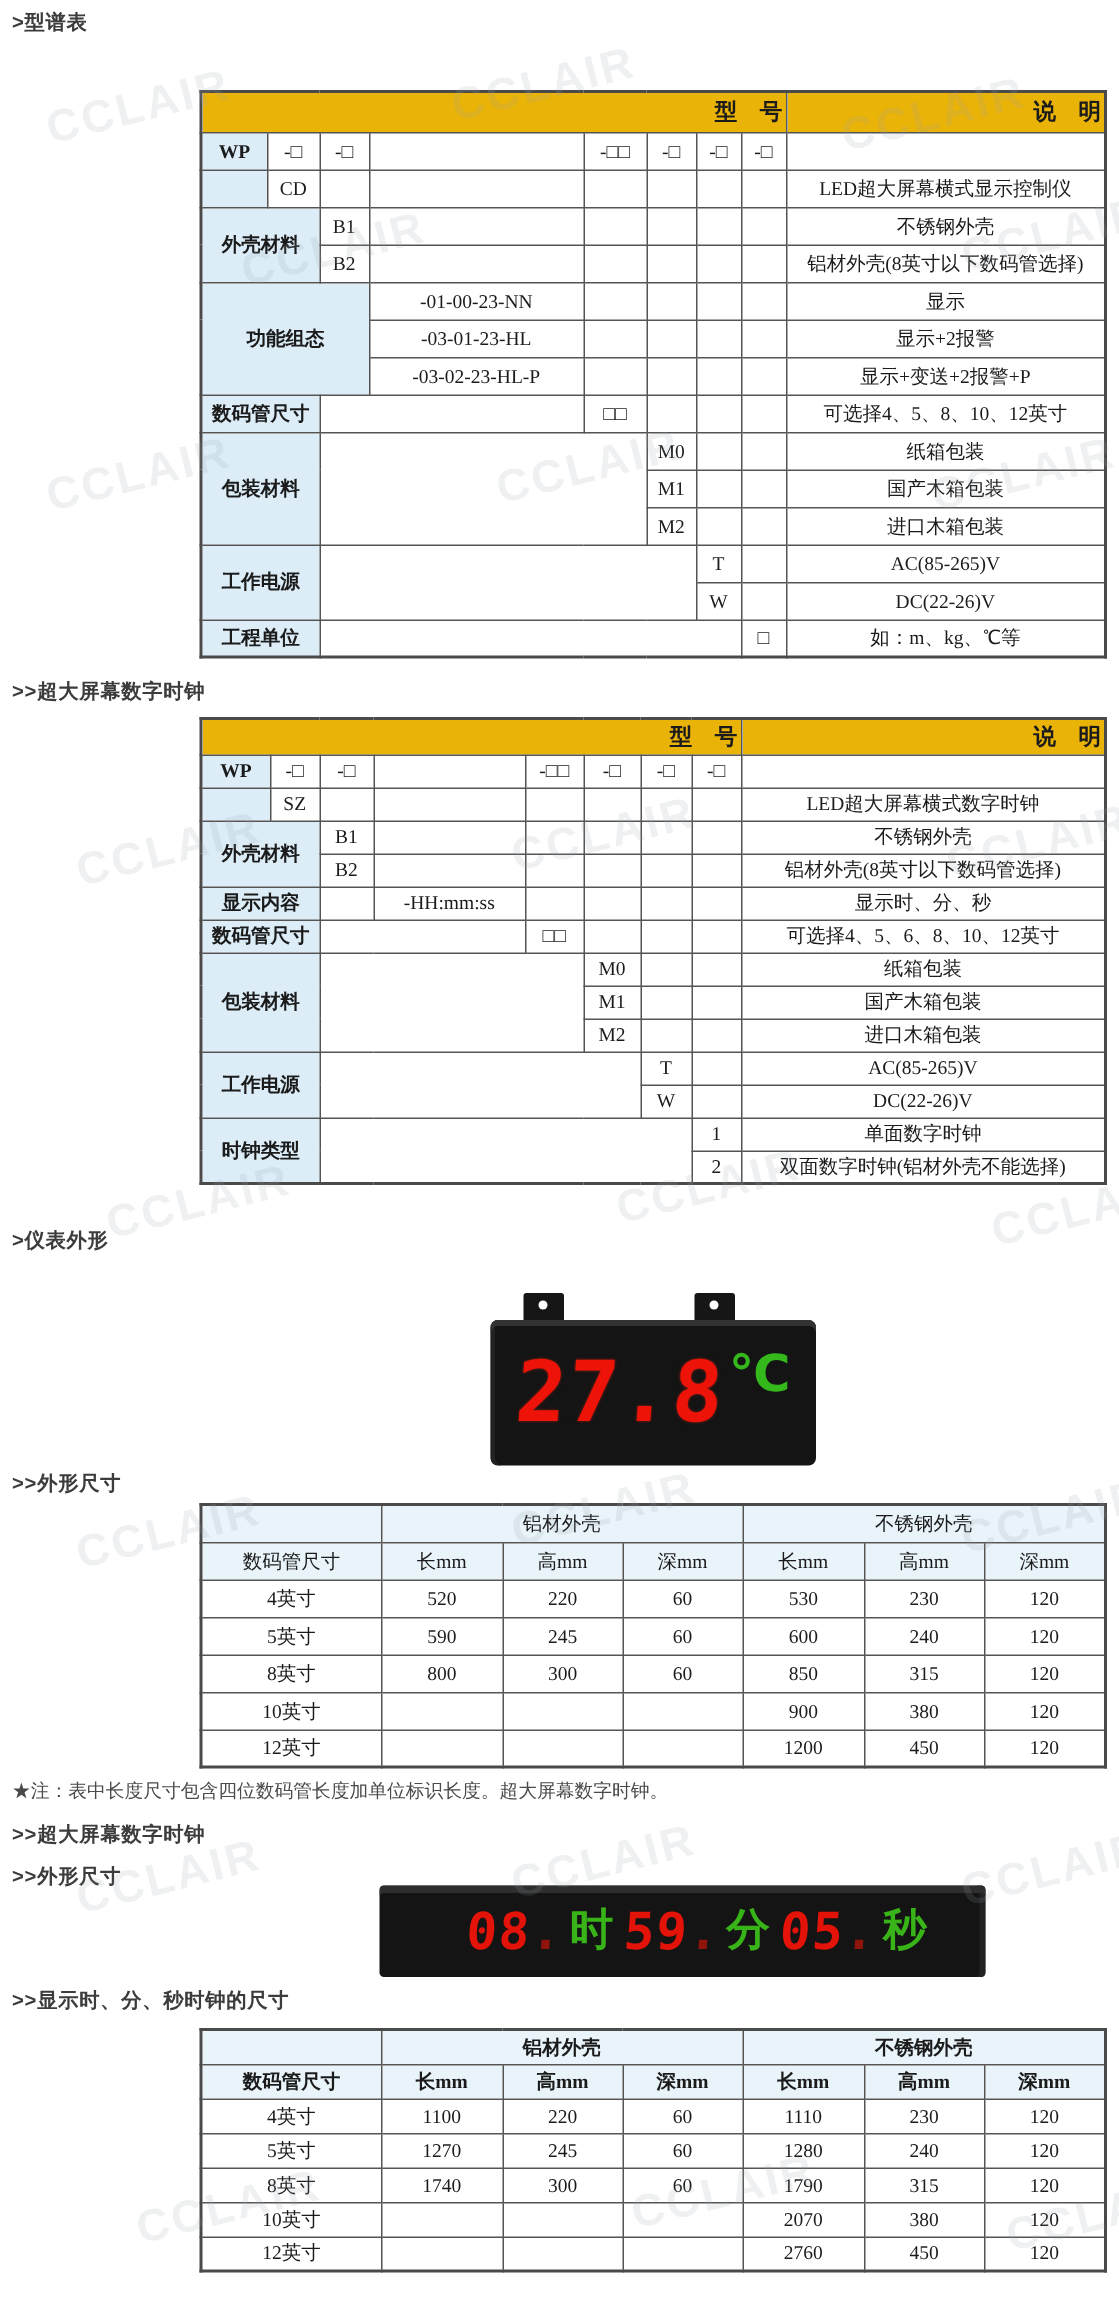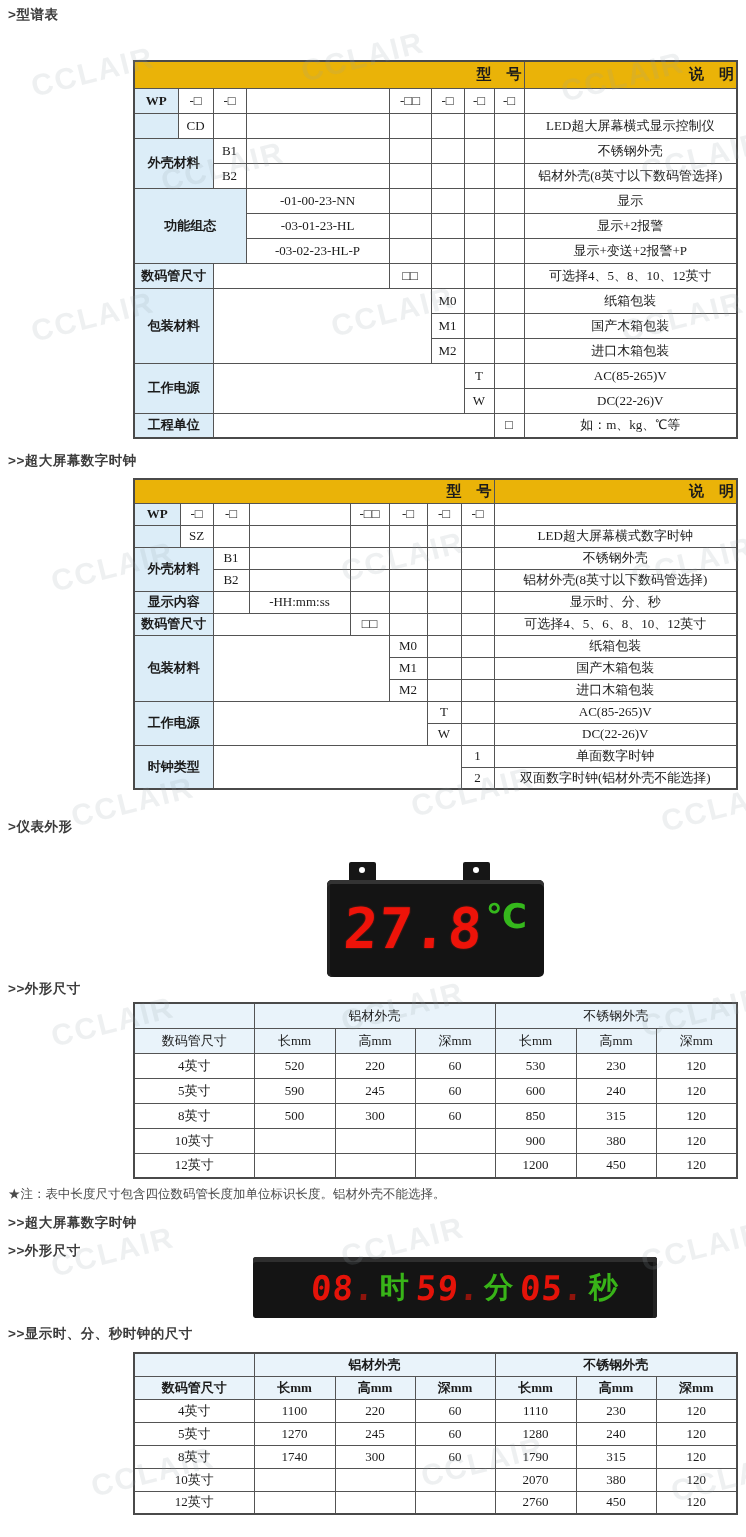--- a/index.html
+++ b/index.html
@@ -372,21 +372,21 @@
       <td>5英寸</td>
       <td>590</td>
       <td>245</td>
       <td>60</td>
       <td>600</td>
       <td>240</td>
       <td>120</td>
     </tr>
     <tr>
       <td>8英寸</td>
-      <td>500</td>
+      <td>800</td>
       <td>300</td>
       <td>60</td>
       <td>850</td>
       <td>315</td>
       <td>120</td>
     </tr>
     <tr>
       <td>10英寸</td>
       <td></td>
       <td></td>
@@ -400,21 +400,21 @@
       <td></td>
       <td></td>
       <td></td>
       <td>1200</td>
       <td>450</td>
       <td>120</td>
     </tr>
   </tbody>
     </table>
 
-  <div class="note" style="top:1186px">★注：表中长度尺寸包含四位数码管长度加单位标识长度。铝材外壳不能选择。</div>
+  <div class="note" style="top:1186px">★注：表中长度尺寸包含四位数码管长度加单位标识长度。超大屏幕数字时钟。</div>
   <div class="hd" style="top:1214px">&gt;&gt;超大屏幕数字时钟</div>
   <div class="hd" style="top:1242px">&gt;&gt;外形尺寸</div>
 
   <div class="clk-body">
     <span class="clk-d">08</span>
     <span class="clk-l">时</span>
     <span class="clk-d">59</span>
     <span class="clk-l">分</span>
     <span class="clk-d">05</span>
     <span class="clk-l">秒</span>

